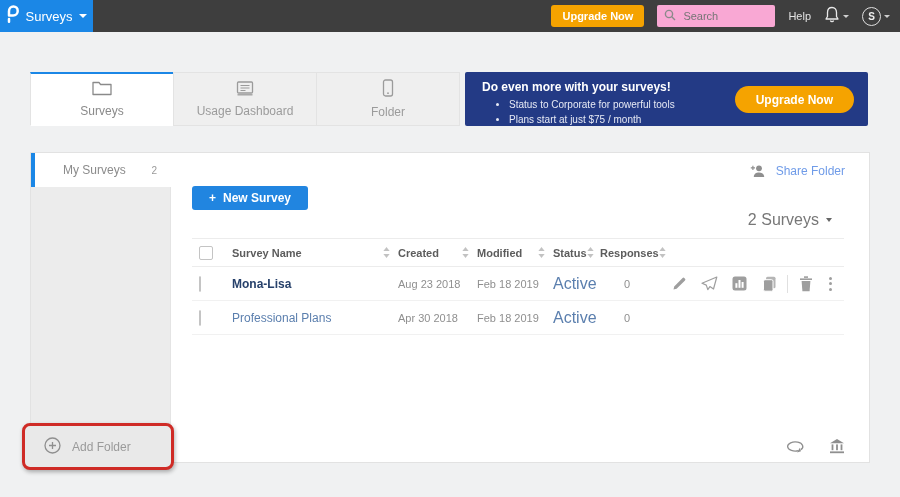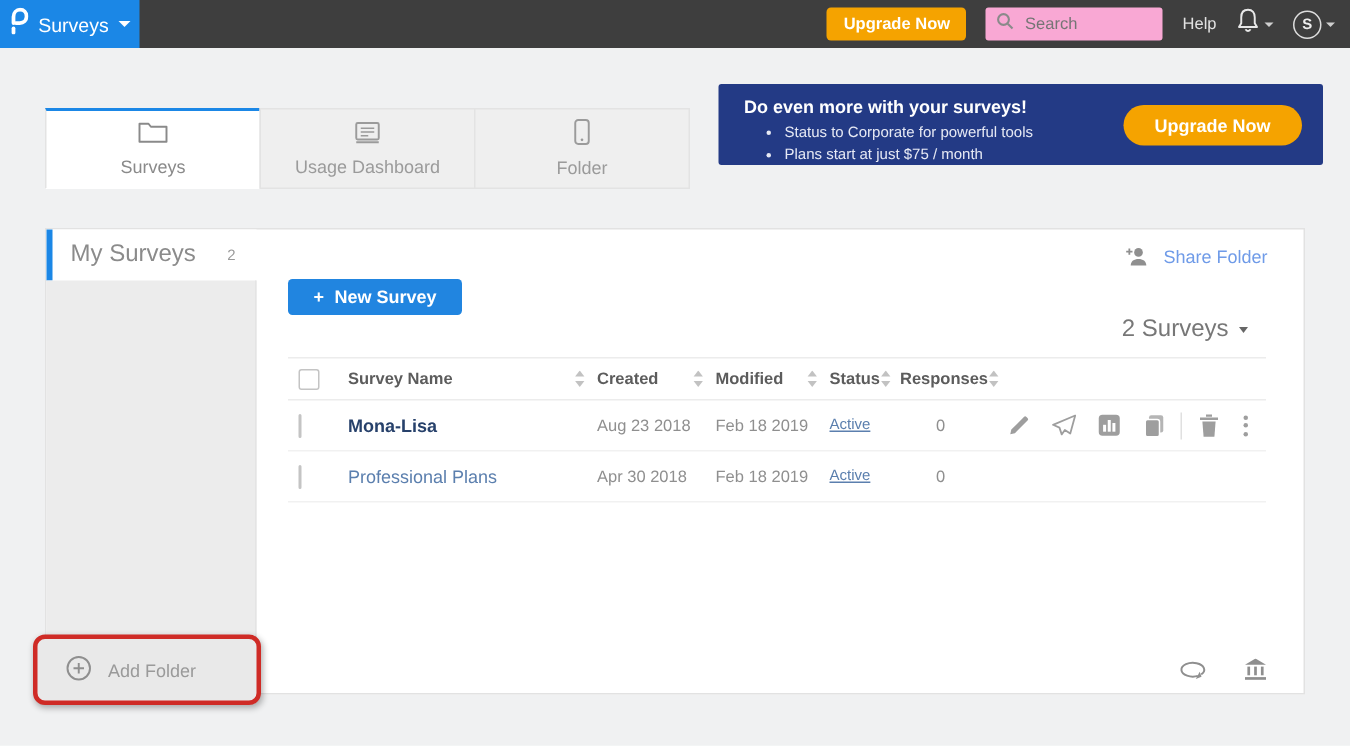--- a/index.html
+++ b/index.html
@@ -29,34 +29,34 @@
 
   
   .tabs{position:absolute;left:30px;top:72px;display:flex;z-index:2;}
   .tab{width:144px;height:54px;background:#efefef;border:1px solid #e3e3e3;margin-left:-1px;
     display:flex;flex-direction:column;align-items:center;justify-content:center;gap:5px;
     color:#9b9b9b;font-size:12px;cursor:pointer;}
   .tab:first-child{margin-left:0;}
   .tab.active{background:#fff;border-top:2px solid #1b87e6;border-bottom-color:#fff;color:#8a8a8a;}
 
   
-  .banner{position:absolute;left:465px;top:56px;width:403px;height:54px;background:#233a85;
-    border-radius:2px;color:#fff;padding:8px 0 0 17px;margin-left:14px;}
+  .banner{position:absolute;left:465px;top:72px;width:403px;height:54px;background:#233a85;
+    border-radius:2px;color:#fff;padding:8px 0 0 17px;}
   .banner-title{font-size:12px;font-weight:bold;}
   .banner-list{margin:3px 0 0;padding-left:27px;font-size:10px;color:#e6e9f4;line-height:1.5;}
   .banner-btn{position:absolute;right:14px;top:14px;height:27px;padding:0 21px;border-radius:14px;
     background:#f5a300;color:#fff;font-weight:bold;font-size:12px;display:flex;align-items:center;
     border:none;cursor:pointer;font-family:inherit;}
 
   
   .card{position:absolute;left:30px;top:152px;width:840px;height:311px;background:#fff;
     border:1px solid #e2e2e2;overflow:visible;}
   .side-top{position:absolute;left:0;top:0;width:140px;height:34px;background:#fff;
     border-left:4px solid #1b87e6;display:flex;align-items:center;cursor:pointer;}
-  .side-top .label{padding-left:12px;color:#8b8b8b;font-size:16px;}
+  .side-top .label{padding-left:28px;color:#8b8b8b;font-size:12px;}
   .side-top .count{margin-left:auto;padding-right:14px;color:#9a9a9a;font-size:10px;}
   .side-panel{position:absolute;left:0;top:34px;width:140px;height:275px;background:#ececec;
     border-right:1px solid #e4e4e4;}
   .red-box{position:absolute;left:-9px;top:270px;width:152px;height:47px;border:3px solid #cf2b26;
     border-radius:8px;background:#e9e9e9;box-shadow:1px 2px 4px rgba(0,0,0,.3);z-index:5;}
   .add-folder{width:100%;height:100%;display:flex;align-items:center;gap:11px;padding-left:19px;
     cursor:pointer;border-radius:0;}
   .add-folder span{color:#9a9a9a;font-size:12px;}
 
   
@@ -76,21 +76,21 @@
   .thead{height:29px;border-top:1px solid #ececec;border-bottom:1px solid #ececec;
     color:#5c5c5c;font-size:11px;font-weight:bold;}
   .th{display:flex;align-items:center;height:100%;}
   .th .sort{margin-left:auto;margin-right:8px;display:flex;cursor:pointer;}
   .datarow{height:34px;border-bottom:1px solid #f1f1f1;font-size:12px;}
   .checkbox{width:14px;height:14px;border:1px solid #c4c4c4;border-radius:2px;background:#fff;
     cursor:pointer;margin-left:7px;}
   .name-strong{color:#27416b;font-weight:bold;cursor:pointer;}
   .name-link{color:#5b7fae;cursor:pointer;}
   .cell-date{color:#8f8f8f;font-size:11px;}
-  .cell-status{color:#5b7fae;font-size:10px;text-decoration:underline;}
+  .cell-status{color:#5b7fae;font-size:16px;}
   .cell-resp{color:#8f8f8f;font-size:11px;padding-left:24px;}
   .actions{display:flex;align-items:center;justify-content:flex-end;height:100%;}
   .act{width:30px;display:flex;justify-content:center;align-items:center;cursor:pointer;}
   .vdivider{width:1px;height:18px;background:#e0e0e0;margin:0 3px;}
   .dots{display:flex;flex-direction:column;gap:2.5px;cursor:pointer;padding:0 12px 0 8px;}
   .dots i{width:3px;height:3px;border-radius:50%;background:#9e9e9e;}
 
   .bottom-icons{position:absolute;right:24px;bottom:8px;display:flex;gap:24px;align-items:center;}
   .bottom-icons .act{width:auto;}
 </style>

